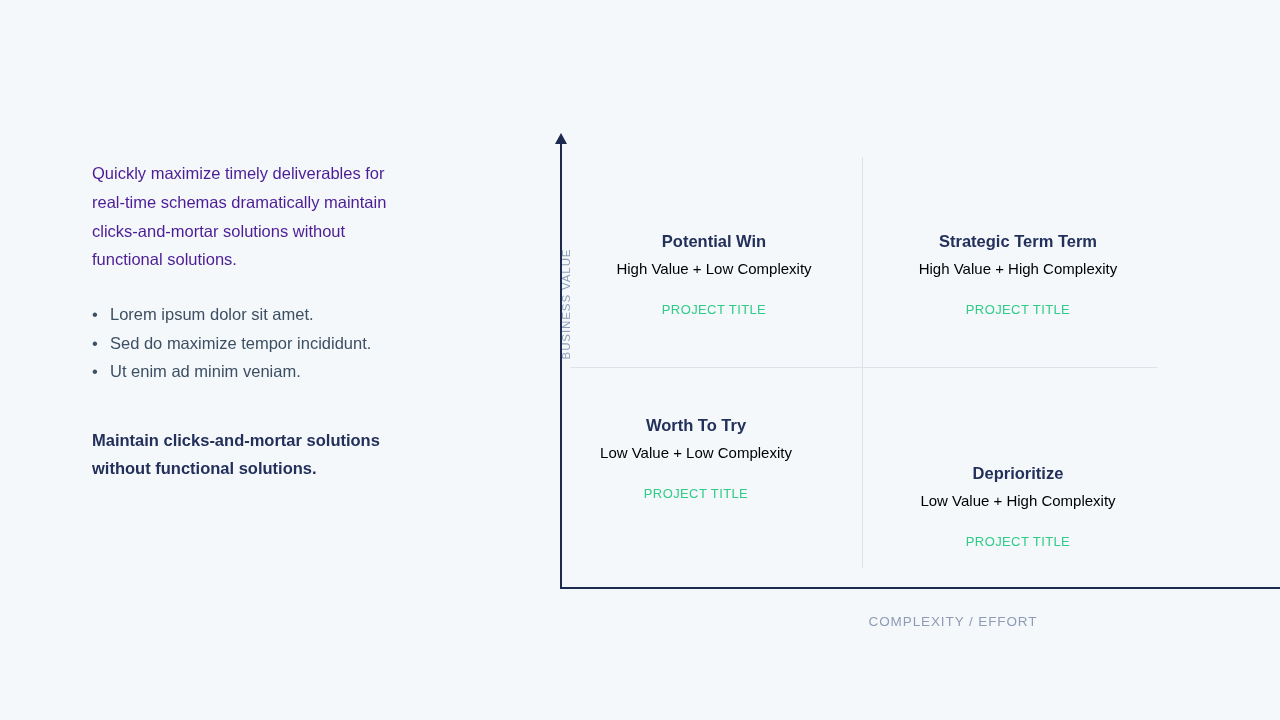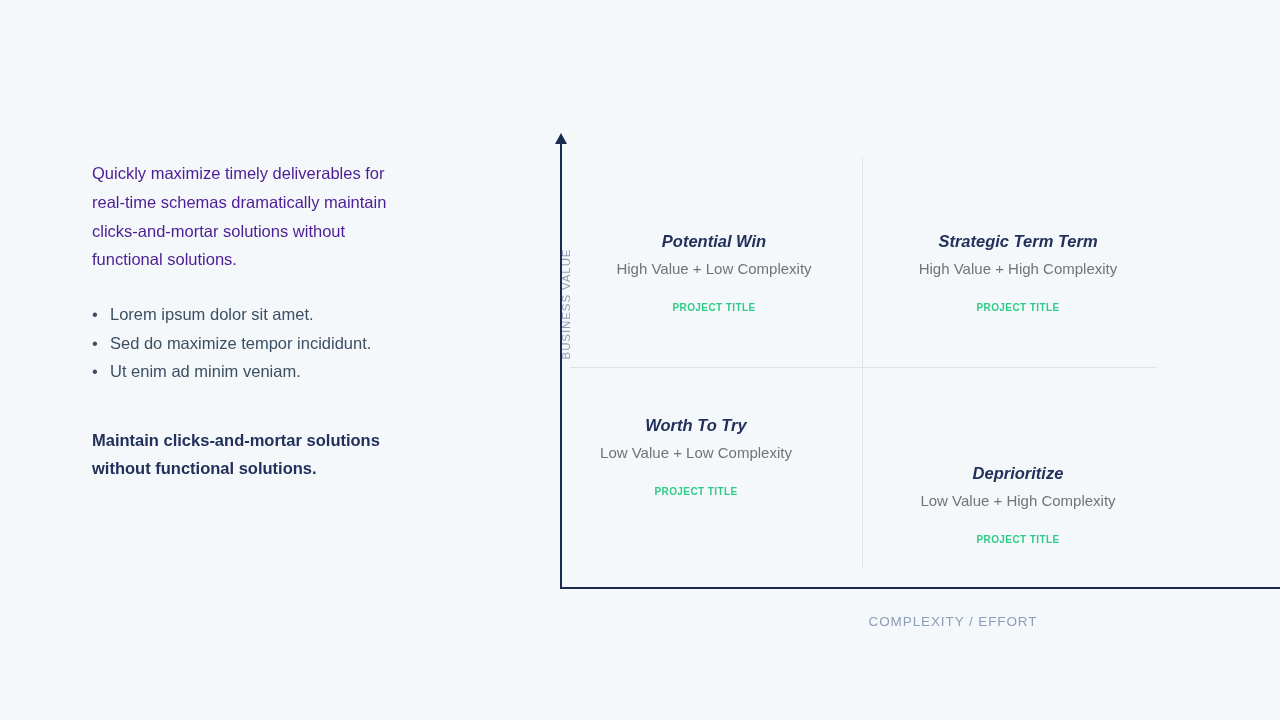--- a/index.html
+++ b/index.html
@@ -147,31 +147,30 @@
   #quadrant-top-left    { left: 34px;  top: 100px; }
   #quadrant-top-right   { left: 338px; top: 100px; }
   #quadrant-bottom-left { left: 16px;  top: 284px; }
   #quadrant-bottom-right{ left: 338px; top: 284px; margin-top: 48px; }
 
   .quadrant-title {
     font-size: 16.5px;
     font-weight: bold;
     color: #23305a;
     line-height: 22px;
-    font-style: italic;
   }
   .quadrant-subtitle {
     font-size: 15px;
-    color: #737373;
+    color: #000000;
     line-height: 22px;
     padding-top: 6px;
   }
   .quadrant-project {
-    font-size: 10px;
-    font-weight: bold;
+    font-size: 13px;
+    font-weight: normal;
     color: #2ecc87;
     letter-spacing: 0.4px;
     padding-top: 22px;
   }
 </style>
 </head>
 <body>
 
 <div id="left-column">
   <p id="intro-paragraph">Quickly maximize timely deliverables for real-time schemas dramatically maintain clicks-and-mortar solutions without functional solutions.</p>

